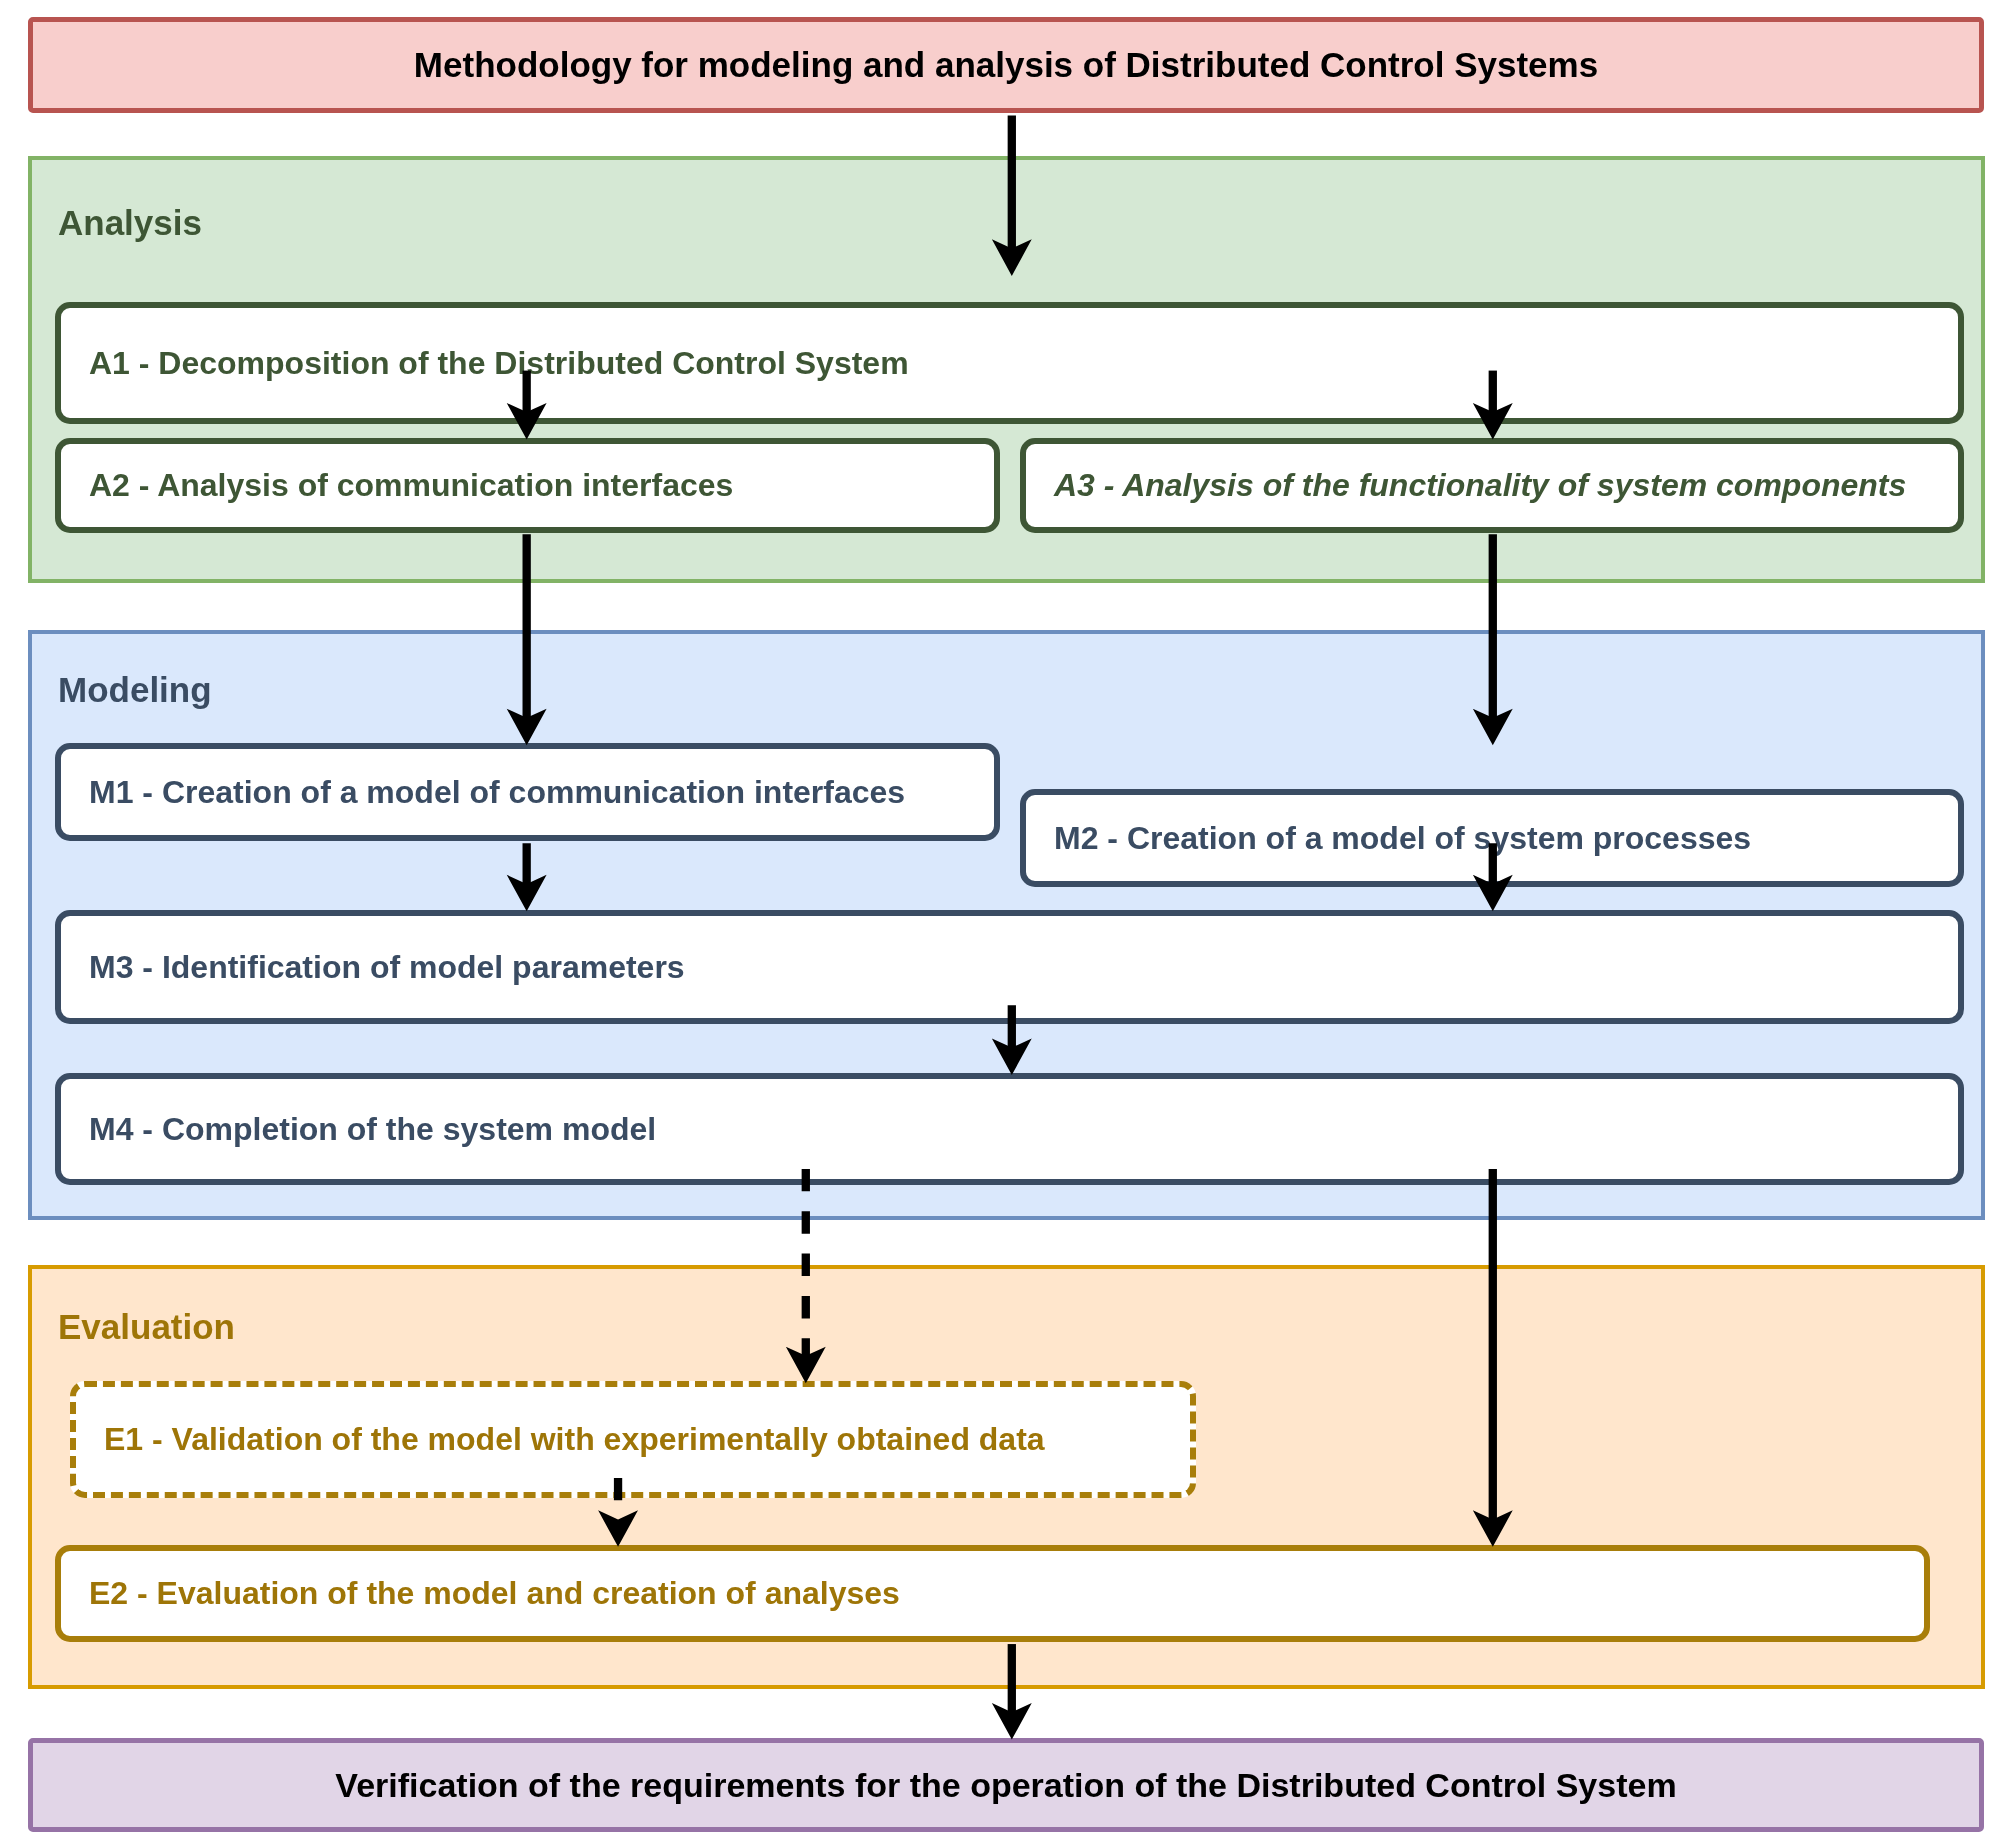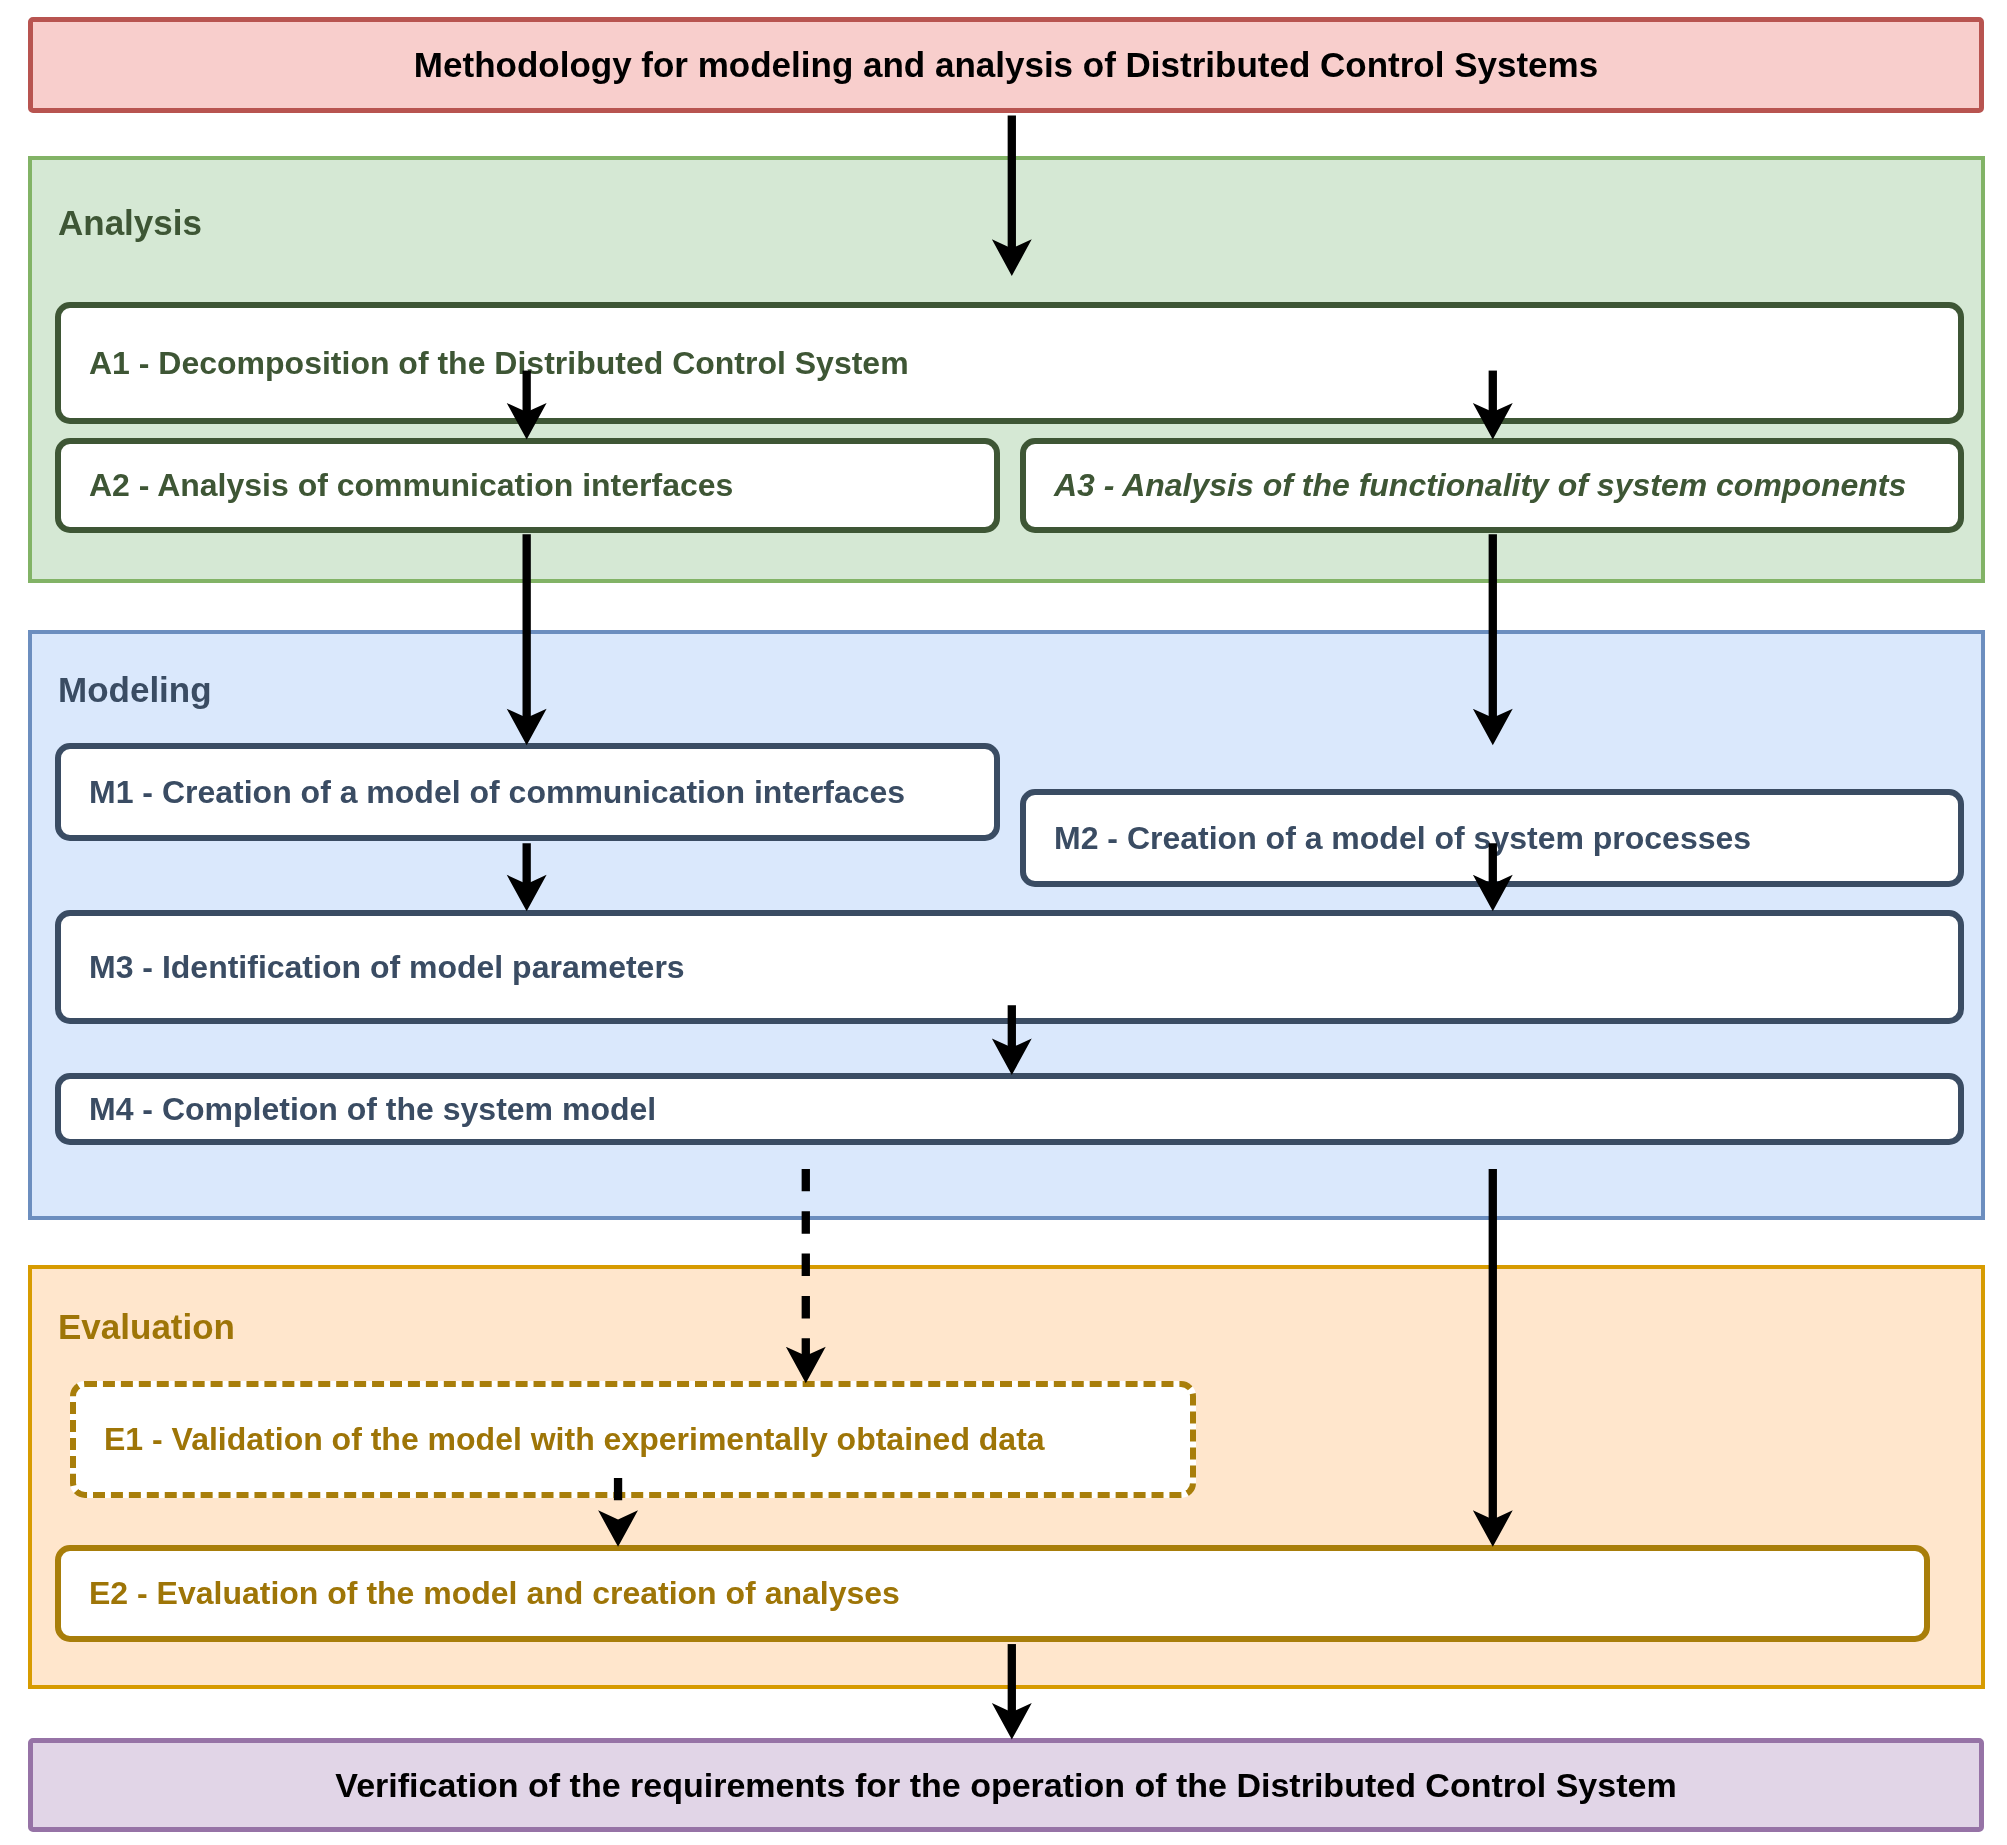--- a/index.html
+++ b/index.html
@@ -46,21 +46,21 @@
   }
   .step-a{border-color:var(--analysis-ink);color:var(--analysis-ink);}
   .step-m{border-color:var(--modeling-ink);color:var(--modeling-ink);}
   .step-e{border-color:var(--evaluation-box-stroke);color:var(--evaluation-ink);}
   .box-a1{left:55px;top:274px;width:1909px;height:122px;margin-top:28px;}
   .box-a2{left:55px;top:438px;width:945px;height:95px;}
   .box-a3{left:1020px;top:438px;width:944px;height:95px;font-style:italic;}
   .box-m1{left:55px;top:743px;width:945px;height:98px;}
   .box-m2{left:1020px;top:743px;width:944px;height:98px;margin-top:46px;}
   .box-m3{left:55px;top:910px;width:1909px;height:114px;}
-  .box-m4{left:55px;top:1073px;width:1909px;height:72px;}
+  .box-m4{left:55px;top:1073px;width:1909px;height:112px;}
   .box-e1{left:70px;top:1381px;width:1126px;height:117px;border-style:dashed;border-width:6.6px;}
   .box-e2{left:55px;top:1545px;width:1875px;height:97px;}
   
   #arrows{left:0;top:0;width:2007px;height:1846px;pointer-events:none;}
 </style>
 </head>
 <body>
 
 <div class="abs section section-analysis"></div>
 <div class="abs section section-modeling"></div>

